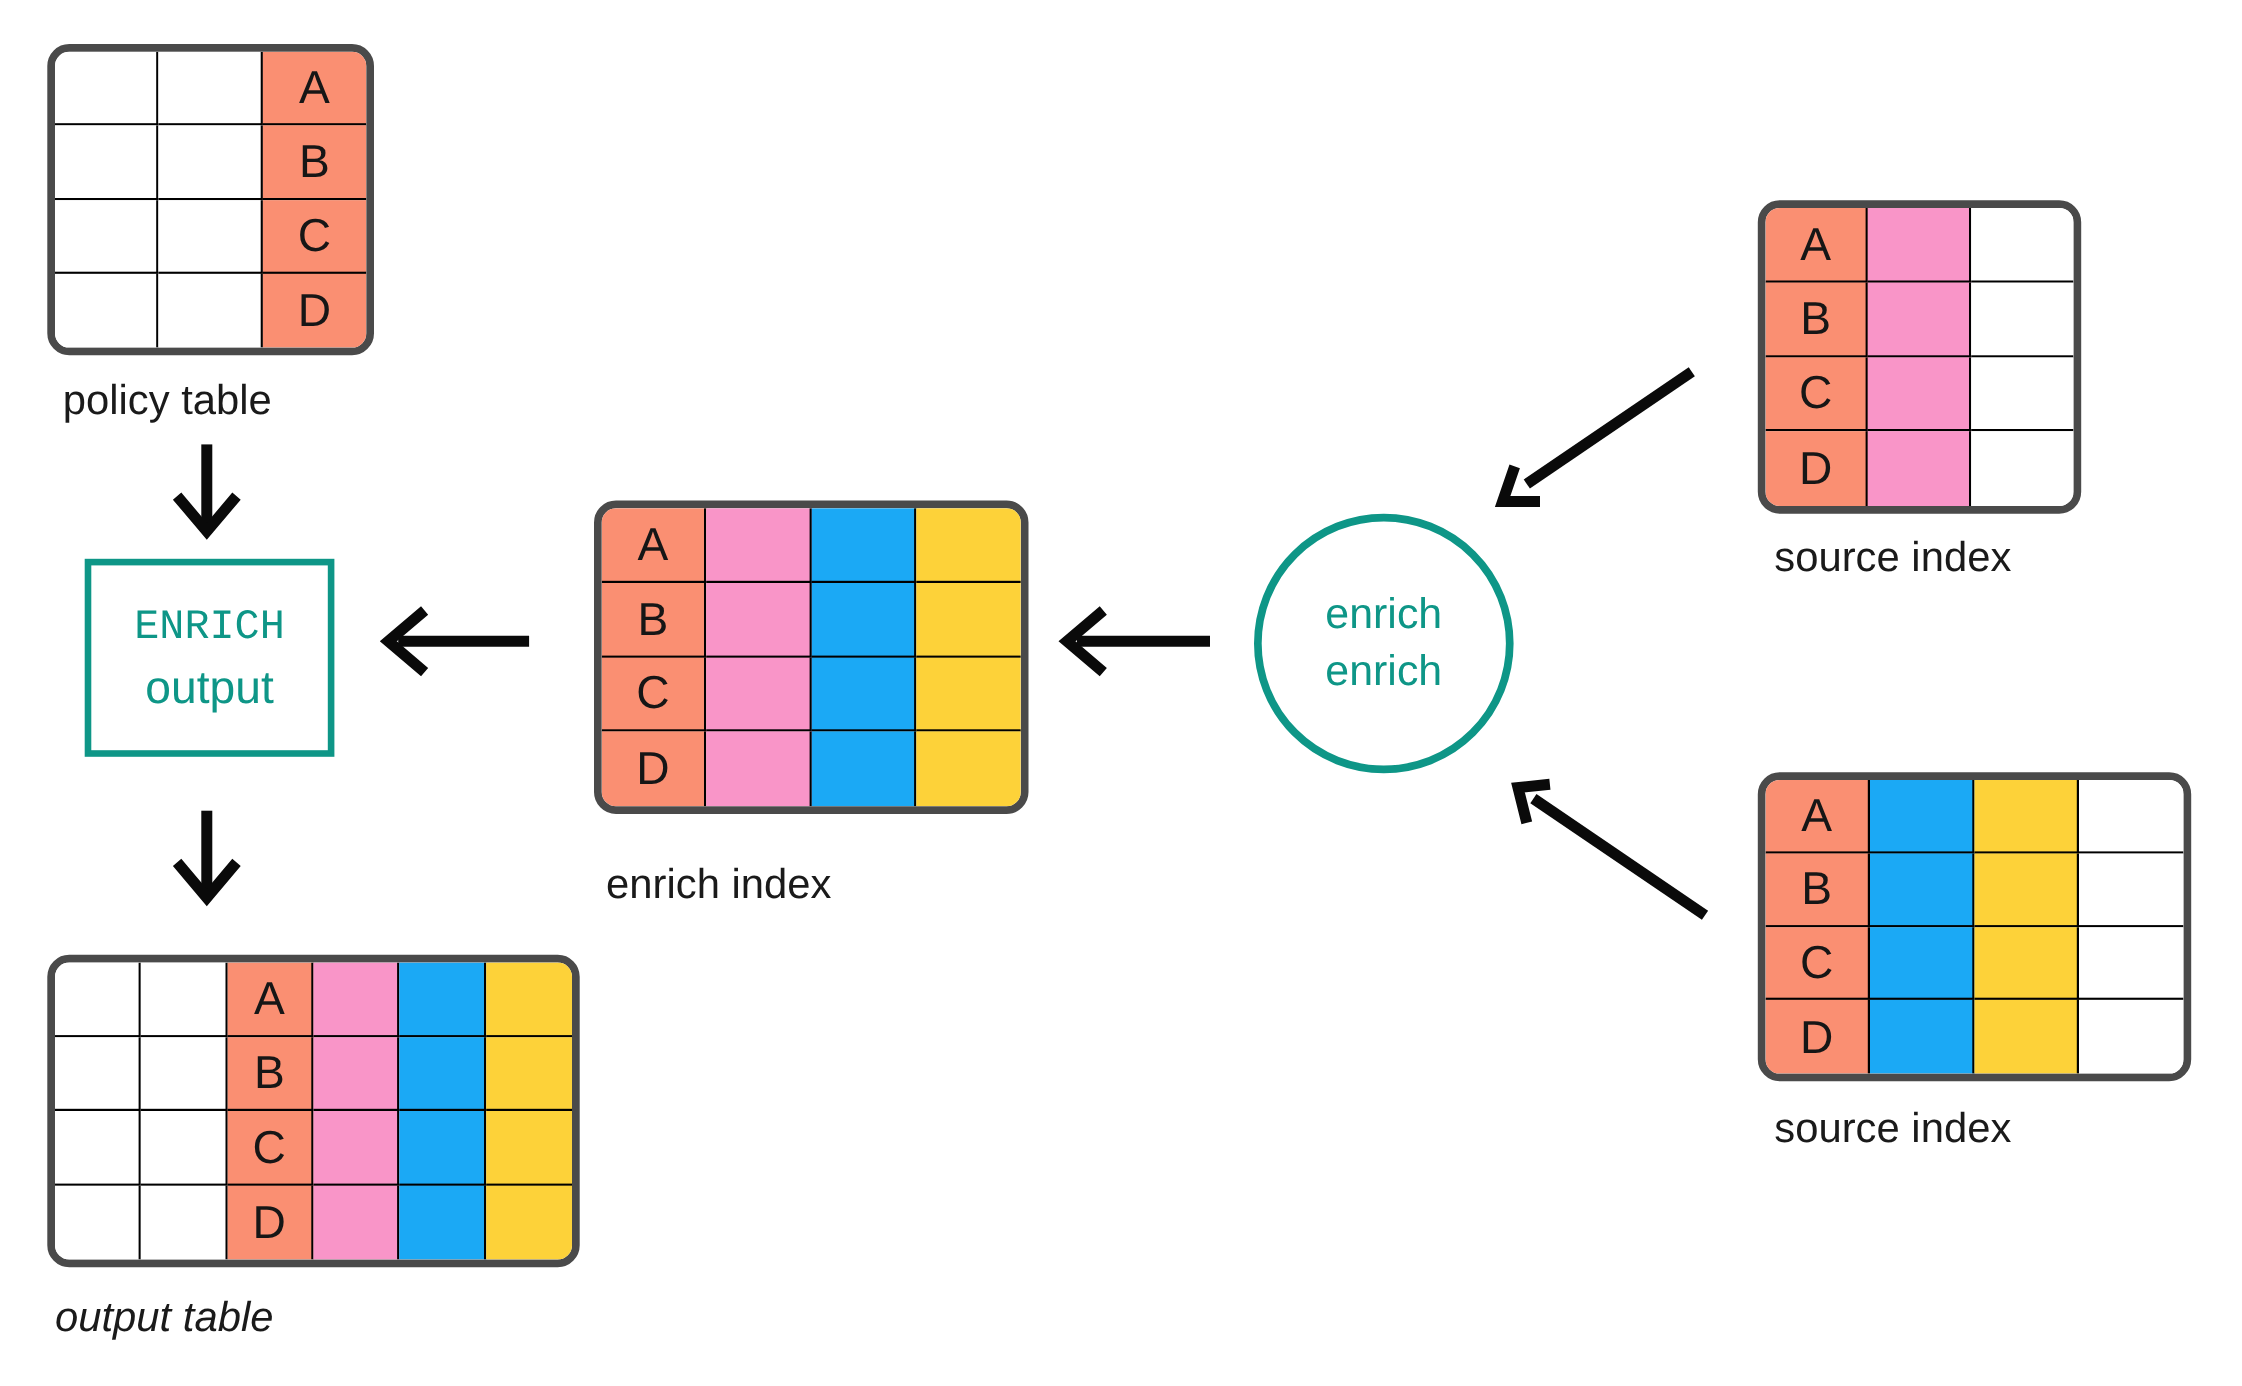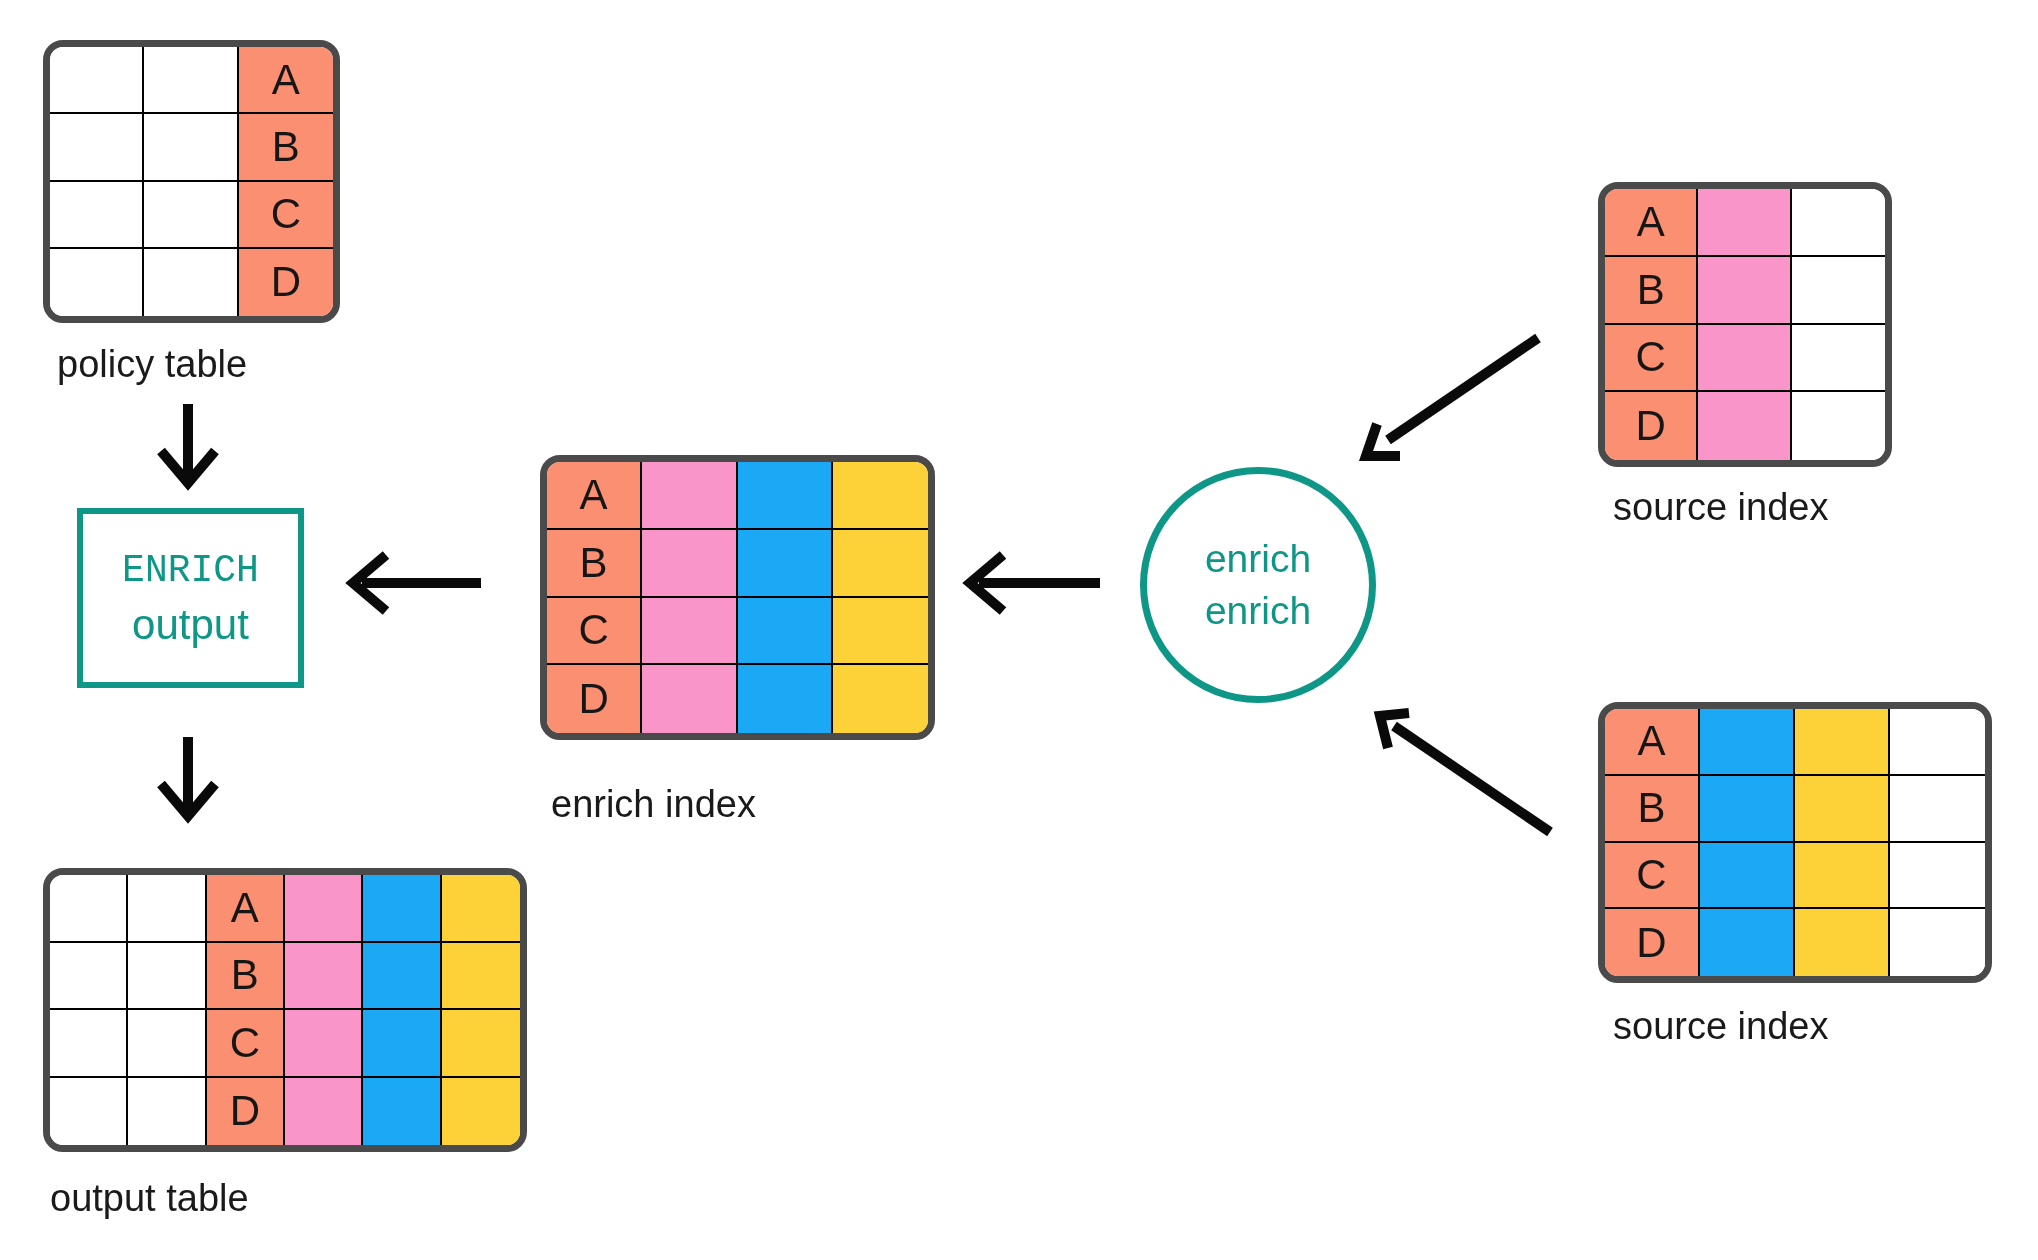--- a/index.html
+++ b/index.html
@@ -102,21 +102,21 @@
       <div class="cell" style="background: rgb(249, 149, 200);"></div>
       <div class="cell" style="background: rgb(27, 169, 245);"></div>
       <div class="cell last-col" style="background: rgb(253, 210, 57);"></div>
       <div class="cell last-row" style="background: rgb(255, 255, 255);"></div>
       <div class="cell last-row" style="background: rgb(255, 255, 255);"></div>
       <div class="cell last-row" style="background: rgb(250, 143, 114);">D</div>
       <div class="cell last-row" style="background: rgb(249, 149, 200);"></div>
       <div class="cell last-row" style="background: rgb(27, 169, 245);"></div>
       <div class="cell last-col last-row" style="background: rgb(253, 210, 57);"></div>
     </div>
-  <div class="lbl" style="left:50px;top:1178px;">output table</div>
+  <div class="lbl" style="left:50px;top:1178px;font-style:italic;">output table</div>
 
   <div class="tbl" style="left: 540px; top: 455px; width: 395px; height: 285px; grid-template-columns: repeat(4, 1fr); grid-template-rows: repeat(4, 1fr);">
       <div class="cell" style="background: rgb(250, 143, 114);">A</div>
       <div class="cell" style="background: rgb(249, 149, 200);"></div>
       <div class="cell" style="background: rgb(27, 169, 245);"></div>
       <div class="cell last-col" style="background: rgb(253, 210, 57);"></div>
       <div class="cell" style="background: rgb(250, 143, 114);">B</div>
       <div class="cell" style="background: rgb(249, 149, 200);"></div>
       <div class="cell" style="background: rgb(27, 169, 245);"></div>
       <div class="cell last-col" style="background: rgb(253, 210, 57);"></div>

